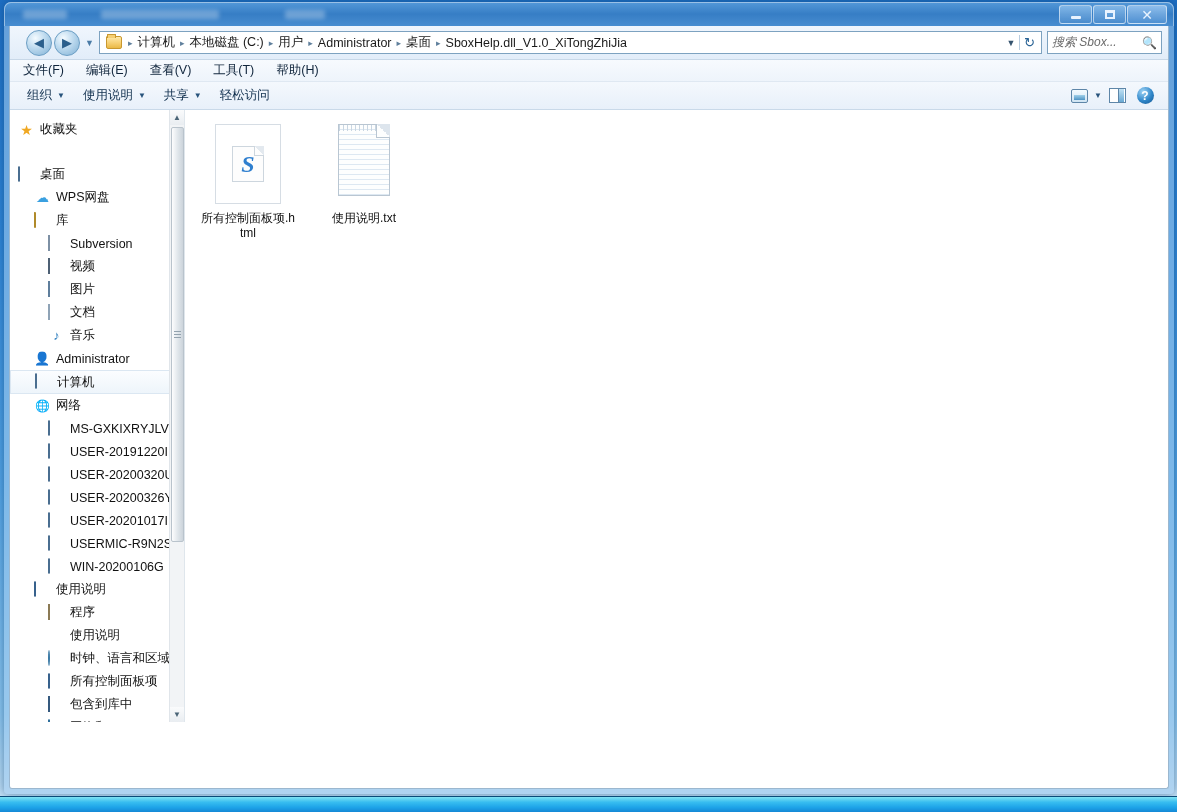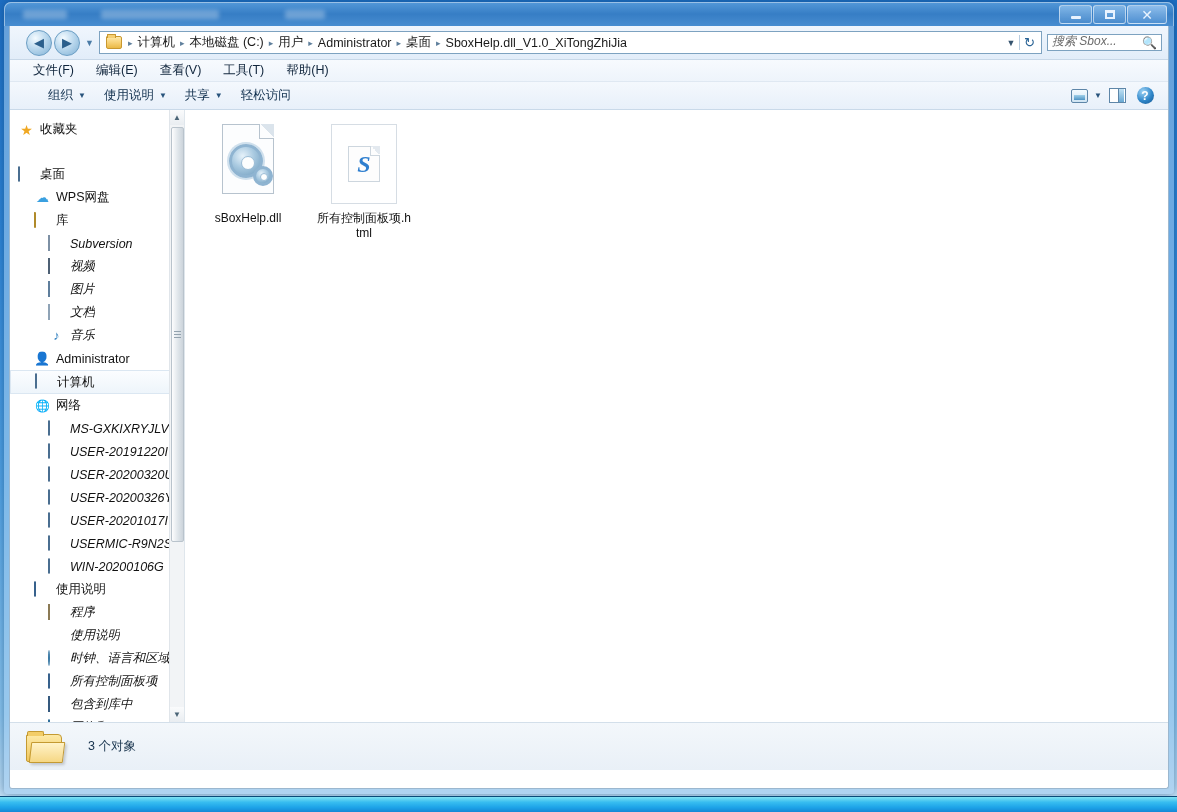--- a/index.html
+++ b/index.html
@@ -85,37 +85,37 @@
   }
   .folder-ico:before {
     content:""; position:absolute; left:0; top:-3px; width:7px; height:3px;
     background:#f6cf72; border:1px solid #c9982f; border-bottom:none; border-radius:1px 1px 0 0;
   }
   .crumb { padding:0 3px; white-space:nowrap; }
   .crumb-sep { color:#5f7f9c; font-size:9px; padding:0 2px; }
   .addr-drop { width:16px; text-align:center; color:#35536e; font-size:9px; }
   .refresh { width:20px; text-align:center; color:#2b6496; font-size:13px; border-left:1px solid #b9cde0; }
   #searchbox {
-    width:115px; height:17px; margin-left:5px; background:#fff;
-    border:1px solid #7da2c0; display:flex; align-items:flex-end; padding:0 4px;
+    width:115px; height:23px; margin-left:5px; background:#fff;
+    border:1px solid #7da2c0; display:flex; align-items:center; padding:0 4px;
   }
   #searchbox .ph { flex:1; font-size:12px; font-style:italic; color:#6a6a6a; white-space:nowrap; overflow:hidden; }
   .mag { color:#2d6ea6; font-size:12px; }
 
   
   #menubar {
-    height:22px; display:flex; align-items:flex-end; gap:0; padding-left:12px;
+    height:22px; display:flex; align-items:flex-end; gap:0; padding-left:2px;
     background: linear-gradient(180deg,#f7fafe,#eef4fb);
     border-bottom:1px solid #dfe8f2; font-size:12.5px; color:#10253c;
   }
   #menubar .mi { padding:2px 11px; }
 
   
   #cmdbar {
-    height:28px; display:flex; align-items:center; padding-left:29px;
+    height:28px; display:flex; align-items:center; padding-left:8px;
     background: linear-gradient(180deg,#f4f8fd 0%,#e8f0fa 100%);
     border-bottom:1px solid #c9d9e9; font-size:12.5px; color:#0e2d4c;text-align:right;
   }
   #cmdbar .cb { padding:3px 9px; display:flex; align-items:center; gap:5px; }
   .caret { font-size:8px; color:#28537c; }
   #cmdright { margin-left:auto; display:flex; align-items:center; gap:2px; padding-right:10px; }
   .tbicon { width:26px; height:22px; display:flex; align-items:center; justify-content:center; }
   .viewico { width:17px; height:14px; border:1px solid #5e86a8; border-radius:2px;
              background:linear-gradient(180deg,#f4fbff,#cfe4f3); position:relative; }
   .viewico:after { content:""; position:absolute; left:2px; bottom:2px; width:11px; height:5px;
@@ -133,21 +133,21 @@
   #nav {
     width:175px; position:relative; background:#fff;
     border-right:1px solid #dfe6ec; overflow:hidden;
   }
   #navlist { position:absolute; left:0; top:0; width:160px; padding-top:8px; }
   .navitem {
     display:flex; align-items:center; height:23px; font-size:12.5px; color:#111;
     white-space:nowrap; padding-left:8px;
   }
   .navitem.l1 { padding-left:24px; }
-  .navitem.l2 { padding-left:38px;font-style:italic; }
+  .navitem.l2 { padding-left:38px; }
   .navitem.sel { background:linear-gradient(180deg,#fbfdff,#eef5fb); border:1px solid #dbe7f2; height:24px; }
   .navitem .lbl { overflow:hidden; }
   .ni { width:17px; height:16px; margin-right:5px; flex:none; position:relative; }
   
   .ic-star { color:#f0a823; font-size:14px; line-height:16px; text-align:center; }
   .ic-mon { width:16px; height:13px; margin-top:2px; border:1px solid #4a6e90;
             background:linear-gradient(180deg,#6aa9d8,#2e6ea8); border-radius:1px; }
   .ic-cloud { color:#3aa0e0; font-size:13px; line-height:16px; text-align:center; }
   .ic-lib { width:15px; height:12px; margin-top:2px; border:1px solid #b08a2a;
             background:linear-gradient(180deg,#fdeeb6,#f0cf74); border-radius:1px 2px 2px 2px; }
@@ -467,48 +467,39 @@
           <div id="navthumb">
               <span class="grip"></span>
             </div>
           <div class="sbbtn down">▼</div>
         </div>
       </div>
 
       <div id="content">
         <div class="filegrid">
 
-          <div class="fileitem">
-            <div class="fileicon">
-              <span class="pg"></span>
-              <span class="gear big"></span>
-              <span class="gear small"></span>
-            </div>
-            <div class="fname">sBoxHelp.dll</div>
-          </div>
 
           <div class="fileitem">
             <div class="fileicon">
               <span class="card"></span>
               <span class="sbadge">
                   <span class="slogo">S</span>
                 </span>
             </div>
             <div class="fname">所有控制面板项.html</div>
           </div>
 
+          <div class="fileitem">
+            <div class="fileicon">
+              <span class="note"></span>
+            </div>
+            <div class="fname">使用说明.txt</div>
+          </div>
 
         </div>
       </div>
     </div>
 
-    <div id="status">
-      <div class="statfolder">
-        <span class="bk"></span>
-          <span class="fr"></span>
-      </div>
-      <div class="stxt">3 个对象</div>
-    </div>
 
   </div>
 </div>
 
 <div id="taskbar"></div>
 
 </body></html>

